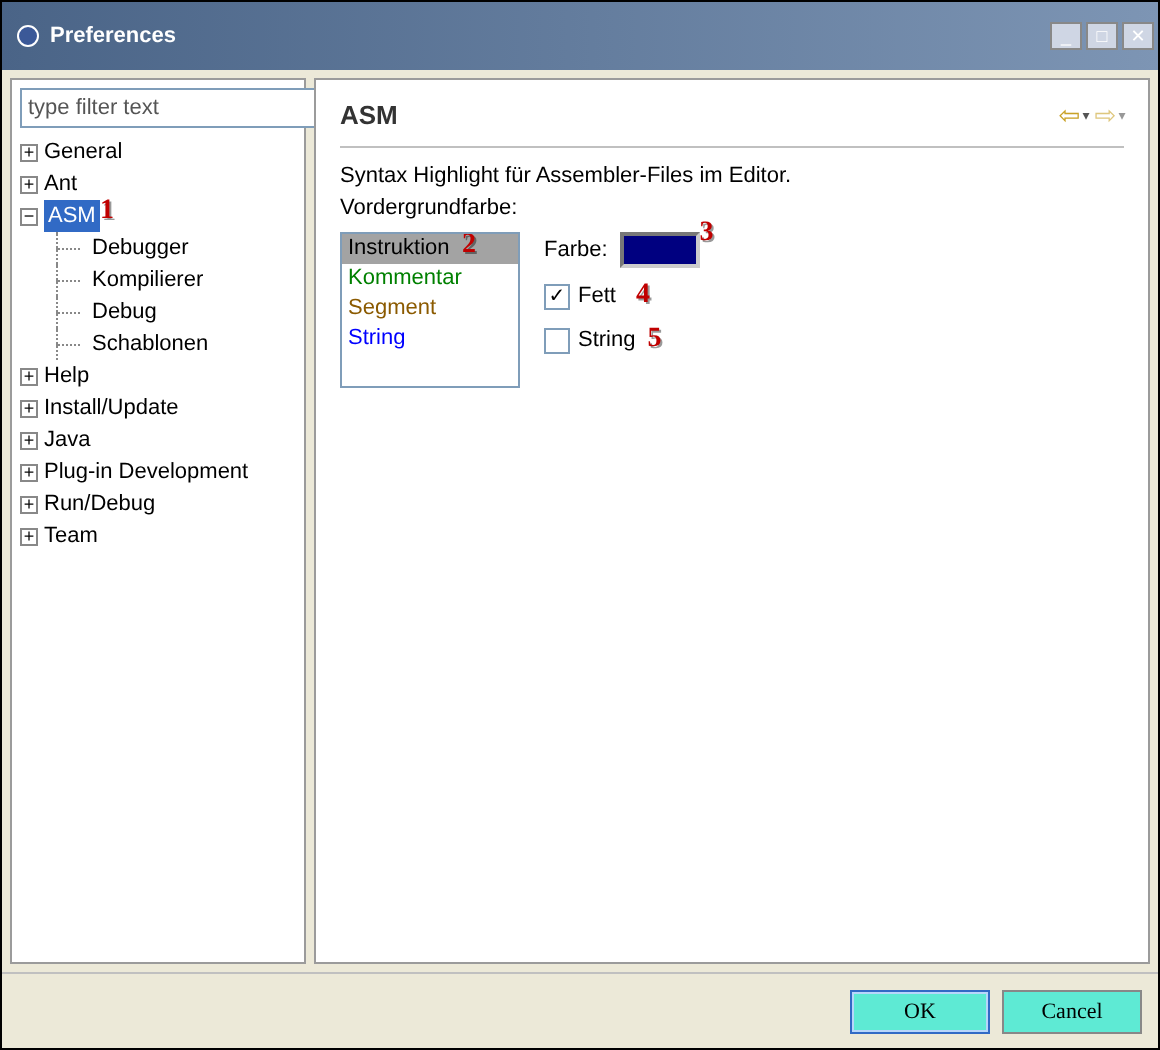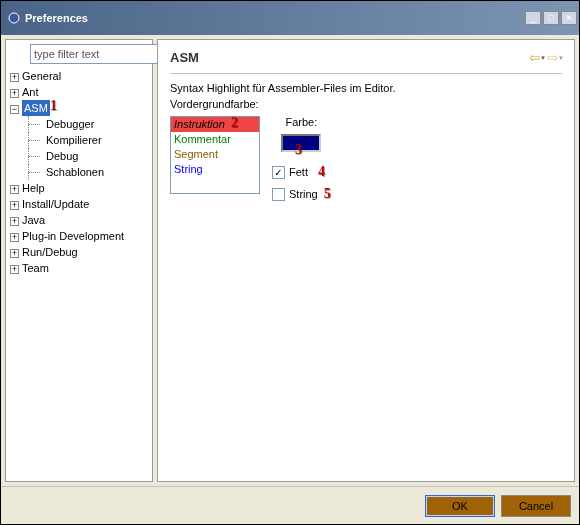--- a/index.html
+++ b/index.html
@@ -4,49 +4,49 @@
 <style>
   * { box-sizing: border-box; font-family: Tahoma, Arial, sans-serif; font-size: 11px; }
   body { margin: 0; padding: 0; background: #fff; }
   .window { width: 580px; height: 525px; border: 1px solid #000; background: #ece9d8; display: flex; flex-direction: column; }
   .titlebar { height: 34px; background: linear-gradient(to right, #4a6487, #7d95b4); color: #fff; display: flex; align-items: center; padding: 0 2px 0 6px; }
   .titlebar .title { font-weight: bold; flex: 1; }
   .titlebar .tb-icon { width: 14px; height: 14px; margin-right: 4px; display: flex; align-items: center; justify-content: center; }
   .tb-btn { width: 16px; height: 14px; margin-left: 2px; background: #cfd6e4; border: 1px solid #888; display: flex; align-items: center; justify-content: center; font-size: 9px; line-height: 1; }
   .body { flex: 1; display: flex; padding: 4px; gap: 4px; background: #ece9d8; }
   .left-pane { width: 148px; background: #fff; border: 1px solid #9b9b9b; display: flex; flex-direction: column; padding: 4px; }
-  .filter-row { display: flex; align-items: flex-end; margin-bottom: 4px; margin-left: 20px; }
+  .filter-row { display: flex; align-items: flex-end; margin-bottom: 4px; }
   .filter-input { flex: 1; height: 20px; border: 1px solid #7f9db9; padding: 1px 3px; color: #555; }
   .filter-drop { width: 18px; height: 20px; border: 1px solid #7f9db9; background: #ece9d8; display: flex; align-items: center; justify-content: center; font-size: 8px; margin-left: -1px; }
   .tree { flex: 1; overflow: auto; }
   .tree ul { list-style: none; margin: 0; padding-left: 0; }
   .tree li { white-space: nowrap; line-height: 16px; }
   .tree li.child { padding-left: 36px; position: relative; text-decoration: underline; }
   .tree li.child::before { content: ""; position: absolute; left: 18px; top: 0; bottom: 0; border-left: 1px dotted #888; }
   .tree li.child::after { content: ""; position: absolute; left: 18px; top: 8px; width: 12px; border-top: 1px dotted #888; }
   .expander { display: inline-flex; width: 9px; height: 9px; border: 1px solid #888; margin-right: 3px; align-items: center; justify-content: center; font-size: 9px; line-height: 1; background: #fff; vertical-align: 0px; }
   .node-label { display: inline-block; }
   .selected .node-label { background: #316ac5; color: #fff; padding: 0 2px; }
   .right-pane { flex: 1; background: #fff; border: 1px solid #9b9b9b; padding: 10px 12px; position: relative; display: flex; flex-direction: column; }
   .right-header { display: flex; align-items: center; border-bottom: 1px solid #c0c0c0; padding-bottom: 8px; margin-bottom: 8px; }
   .right-header h1 { font-size: 13px; font-weight: bold; margin: 0; flex: 1; color: #333; }
   .nav-arrow { width: 14px; height: 14px; margin-left: 4px; display: flex; align-items: center; justify-content: center; font-size: 13px; color: #c9a227; }
   .nav-arrow .drop { font-size: 7px; margin-left: 1px; color: #555; }
   .desc { margin-bottom: 4px; }
   .controls-row { display: flex; align-items: flex-start; gap: 12px; margin-top: 2px; }
   .listbox { width: 90px; height: 78px; border: 1px solid #7f9db9; background: #fff; overflow: hidden; }
   .listbox .item { padding: 0 3px; line-height: 15px; }
-  .listbox .item.sel { background: #ef4444; font-style: italic; }
+  .listbox .item.sel { background: #a3a3a3; }
   .right-controls { display: flex; flex-direction: column; gap: 6px; padding-top: 0; }
-  .color-row { display: flex; align-items: center; gap: 6px; flex-direction: column; }
+  .color-row { display: flex; align-items: center; gap: 6px; }
   .color-swatch { width: 40px; height: 18px; border: 2px inset #ccc; background: #000080; }
   .chk-row { display: flex; align-items: center; gap: 4px; }
   .chk { width: 13px; height: 13px; border: 1px solid #7f9db9; background: #fff; display: flex; align-items: center; justify-content: center; font-size: 10px; }
   .footer { height: 38px; border-top: 1px solid #c0c0c0; background: #ece9d8; display: flex; align-items: center; justify-content: flex-end; padding: 0 8px; gap: 6px; }
-  .btn { min-width: 70px; height: 22px; border: 1px solid #888; background: #a16207; display: flex; align-items: center; justify-content: center; padding: 0 8px; }
+  .btn { min-width: 70px; height: 22px; border: 1px solid #888; background: #5eead4; display: flex; align-items: center; justify-content: center; padding: 0 8px; font-family: Liberation Serif, serif; }
   .btn.default { border: 1px solid #316ac5; box-shadow: inset 0 0 0 1px #b8d6fb; }
   .hint { position: absolute; font-family: "Comic Sans MS", cursive; font-size: 14px; font-weight: bold; color: #c00000; text-shadow: 1px 1px 0 rgba(0,0,0,0.4); pointer-events: none; }
 </style>
 </head>
 <body>
 
 <div class="window">
   <div class="titlebar">
     <span class="tb-icon">
       <svg width="12" height="12" viewBox="0 0 12 12">

